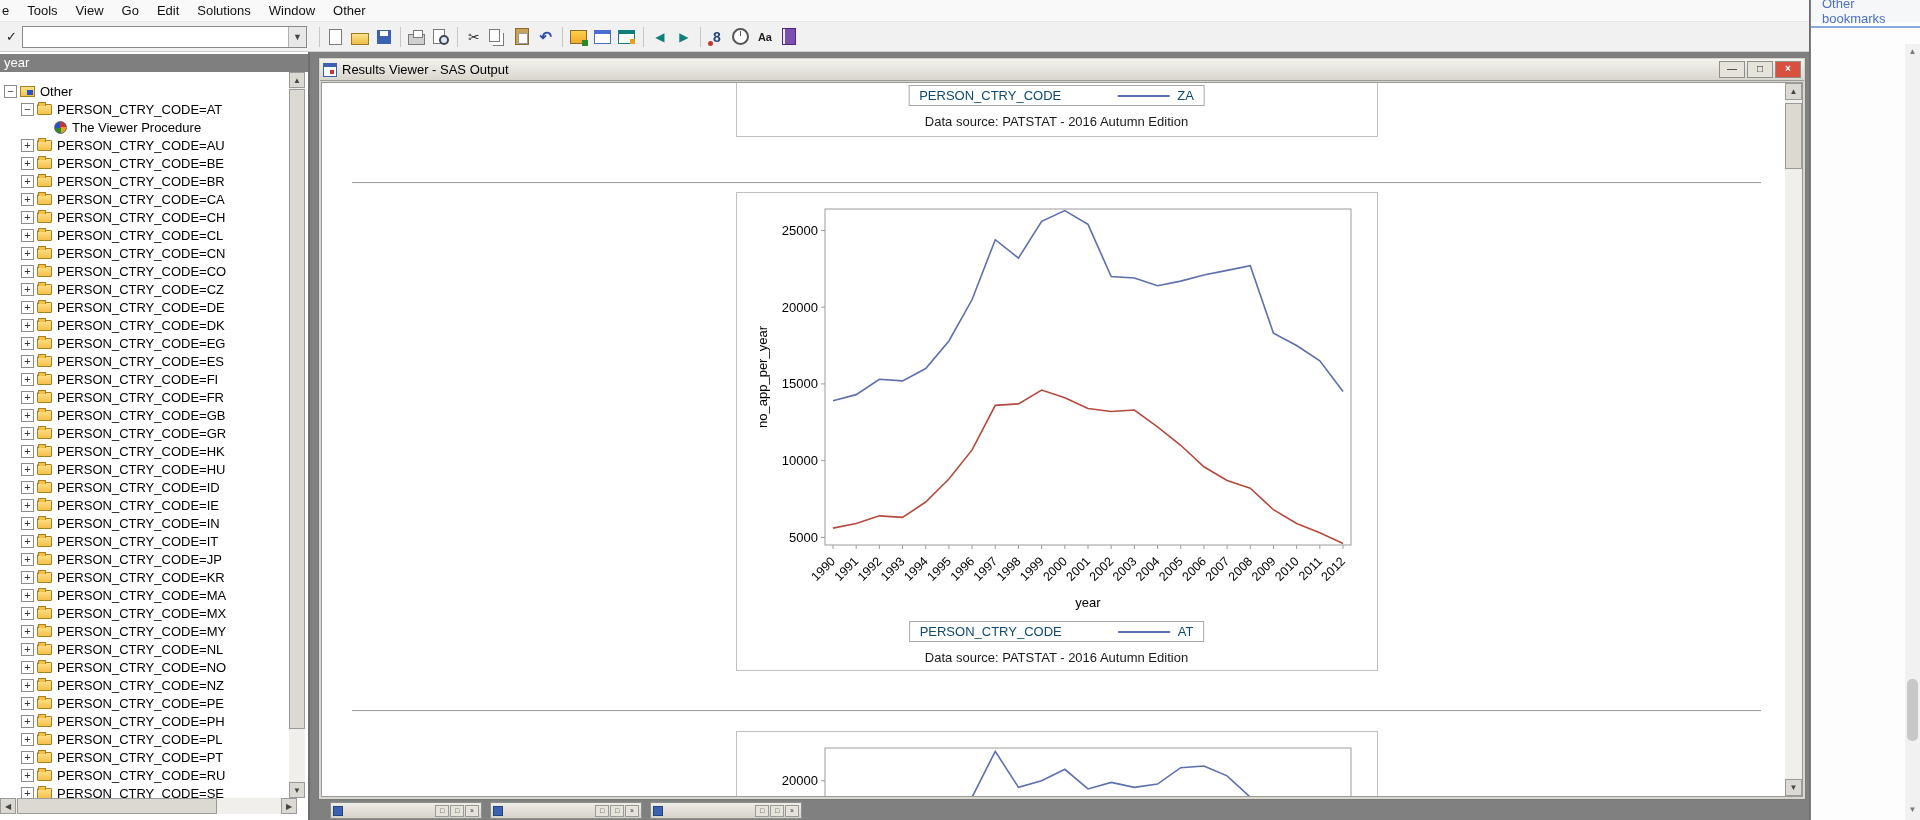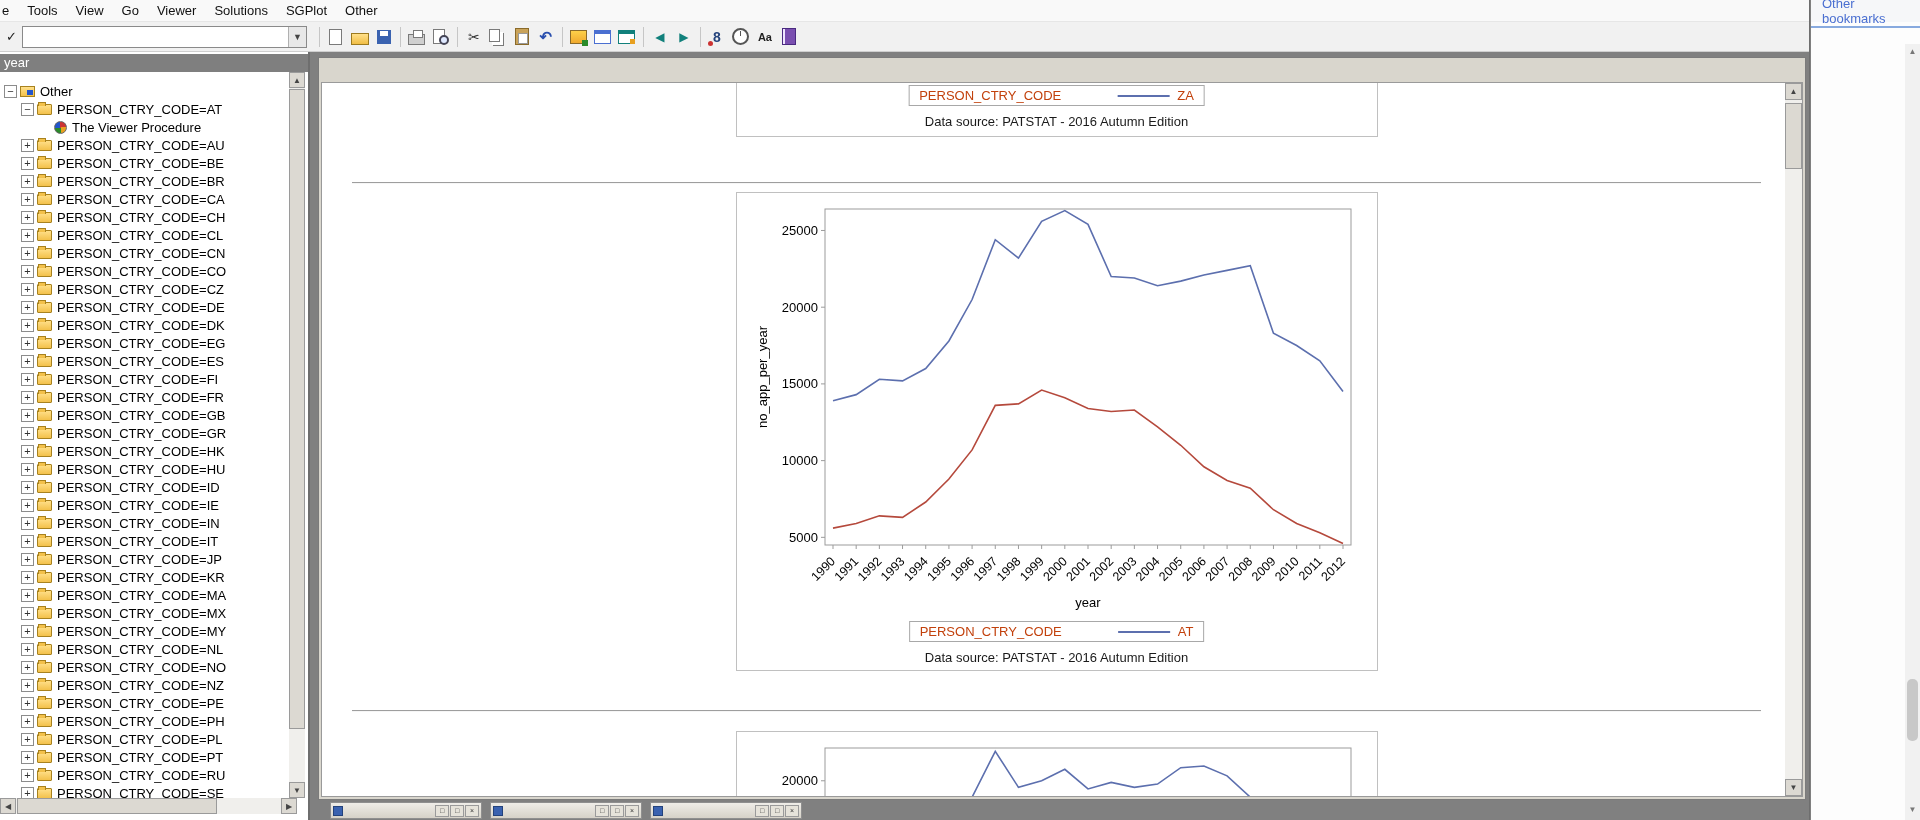--- a/index.html
+++ b/index.html
@@ -90,21 +90,21 @@
   .rw-vscroll .sb-arrow { width:17px; height:17px; }
   .rw-vscroll .up { position:absolute; top:0; }
   .rw-vscroll .down { position:absolute; bottom:0; }
   .rw-vscroll .thumb { position:absolute; top:20px; left:0; width:17px; height:66px; background:#dcd9d2; border:1px solid #9a9a9a; }
 
   .chart-box { position:absolute; left:50%; margin-left:-318px; width:642px; background:#fff; }
   .box-full { border:1px solid #c0c0c0; }
   .box-top-cut { border:1px solid #c0c0c0; border-top:none; }
   .box-bottom-cut { border:1px solid #c0c0c0; border-bottom:none; overflow:hidden; }
   .hr { position:absolute; left:30px; right:24px; height:2px; border-top:1px solid #9e9e9e; border-bottom:1px solid #f6f6f6; }
-  .legendbox { position:absolute; left:50%; transform:translateX(-50%); border:1px solid #a8a8a8; background:#fff; display:flex; align-items:center; padding:2px 10px; font-size:13px; color:#c2410c; white-space:nowrap; }
+  .legendbox { position:absolute; left:50%; transform:translateX(-50%); border:1px solid #a8a8a8; background:#fff; display:flex; align-items:center; padding:2px 10px; font-size:13px; color:#0c4a6e; white-space:nowrap; }
   .legend-label { margin-right:56px; }
   .legend-line { width:52px; height:2px; background:#5c6fae; margin-right:8px; flex:none; }
   .chart-note { position:absolute; left:0; right:0; text-align:center; font-size:13px; color:#1a1a1a; }
   .chart-svg { position:absolute; left:0; top:0; }
 
   .minimized-row { position:absolute; left:18px; top:750px; height:17px; display:flex; }
   .mini-win { width:152px; height:17px; background:linear-gradient(#efede8,#d6d2c8); border:1px solid #8f8f8f; display:flex; align-items:center; padding:0 2px; margin-right:8px; }
   .mini-icon { width:10px; height:10px; background:#3a62b0; border:1px solid #24437c; flex:none; }
   .mini-spacer { flex:1; }
   .mbtn { width:14px; height:12px; background:#e6e3da; border:1px solid #9a9a9a; font-size:7px; line-height:10px; text-align:center; color:#333; margin-left:1px; flex:none; }
@@ -123,23 +123,23 @@
 
 <div class="screen">
 
   <div class="sas-app">
 
     <div class="menubar">
         <span class="menu-item">e</span>
         <span class="menu-item">Tools</span>
         <span class="menu-item">View</span>
         <span class="menu-item">Go</span>
-        <span class="menu-item">Viewer</span>
+        <span class="menu-item">Edit</span>
         <span class="menu-item">Solutions</span>
-        <span class="menu-item">SGPlot</span>
+        <span class="menu-item">Window</span>
         <span class="menu-item">Other</span>
       </div>
 
     <div class="toolbar">
       <span class="check-glyph">✓</span>
       <div class="combo">
         <span></span>
         <span class="combo-btn">▼</span>
       </div>
       <span class="tb-sep"></span>
@@ -383,20 +383,27 @@
         <div class="tree-hscroll scrollbar">
           <div class="sb-arrow left">◀</div>
           <div class="thumb"></div>
           <div class="sb-arrow right">▶</div>
         </div>
       </div>
 
       <div class="main-area">
 
         <div class="results-window">
+          <div class="rw-titlebar">
+            <span class="rw-icon"></span>
+            <span class="rw-title">Results Viewer - SAS Output</span>
+            <span class="wbtn">—</span>
+            <span class="wbtn">□</span>
+            <span class="wbtn close">×</span>
+          </div>
 
           <div class="rw-content">
             <div class="doc">
 
               <div class="chart-box box-top-cut" style="top:0; height:54px;">
                 <div class="legendbox" style="top:2px;">
                   <span class="legend-label">PERSON_CTRY_CODE</span>
                   <span class="legend-line" style="background: rgb(92, 111, 174);"></span>
                   <span>ZA</span>
                 </div>

